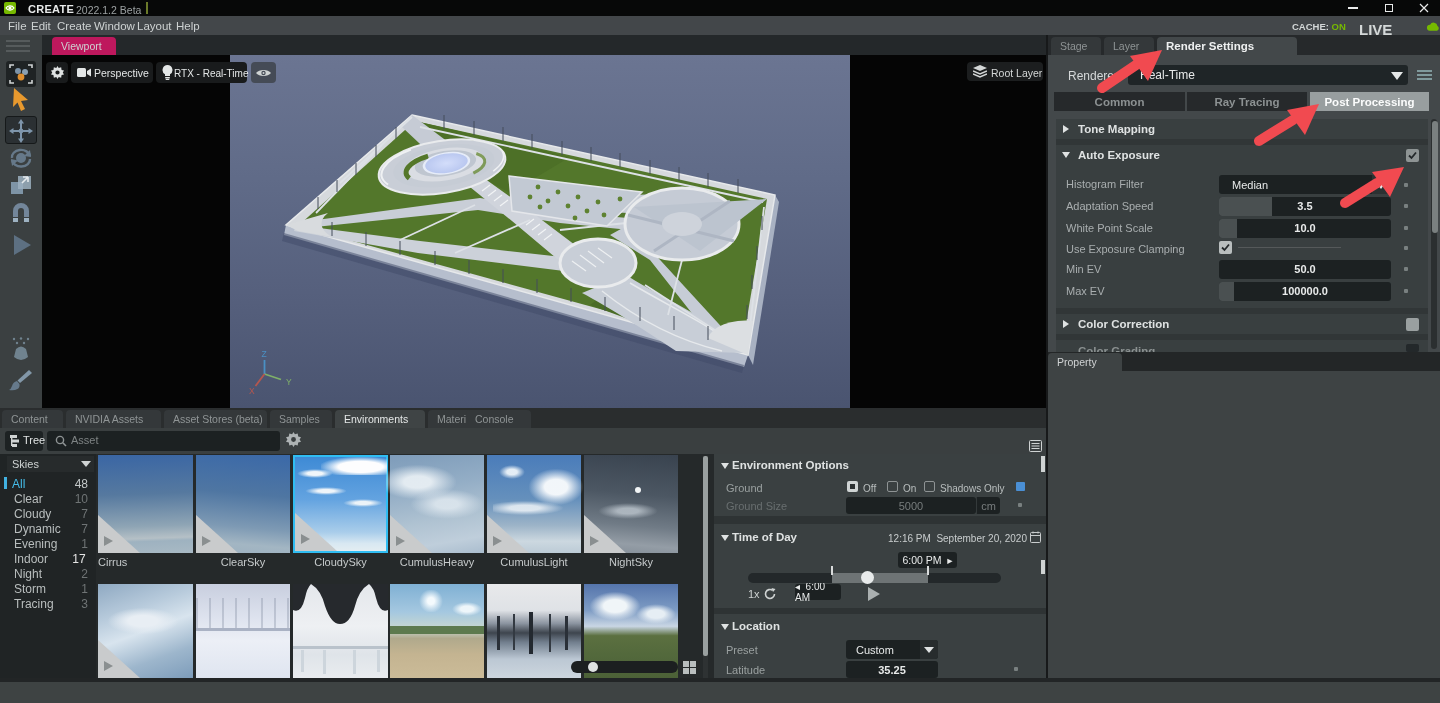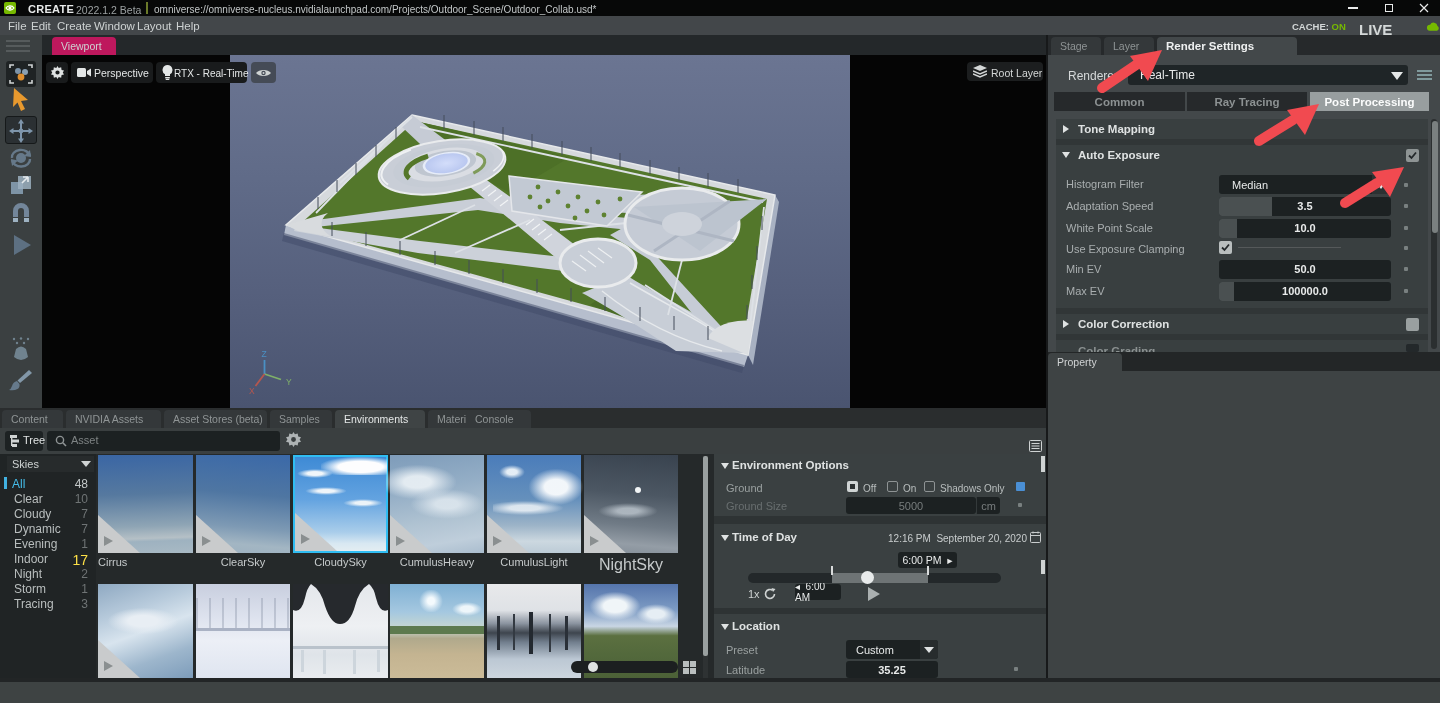--- a/index.html
+++ b/index.html
@@ -16,21 +16,20 @@
 
 <div class="abs" style="left:0;top:0;width:1440px;height:16px;background:#070808"></div>
 <div class="abs" style="left:4px;top:2px;width:12px;height:12px;background:#76b900;border-radius:2px"></div>
 <svg class="abs" style="left:4px;top:2px" width="12" height="12" viewBox="0 0 12 12">
       <path d="M2 6 C3.5 3.5 8 3 10 6 C8 9 3.5 8.5 2 6 Z" fill="none" stroke="#fff" stroke-width="1.2"></path>
       <circle cx="6" cy="6" r="1.6" fill="#fff"></circle>
     </svg>
 <div class="abs" style="left:28px;top:3px;font-size:11px;font-weight:bold;color:#e8eaea;letter-spacing:.3px">CREATE</div>
 <div class="abs" style="left:76px;top:3.5px;font-size:10.5px;color:#9ca1a2">2022.1.2 Beta</div>
 <div class="abs" style="left:146px;top:2px;width:2px;height:12px;background:#6b7a2a"></div>
-<div class="abs" style="left:154px;top:3.5px;font-size:10px;color:#c3c7c8">omniverse://omniverse-nucleus.nvidialaunchpad.com/Projects/Outdoor_Scene/Outdoor_Collab.usd*</div>
 <div class="abs" style="left:1348px;top:7px;width:10px;height:1.5px;background:#e8eaea"></div>
 <div class="abs" style="left:1385px;top:3.5px;width:8px;height:8px;border:1.3px solid #e8eaea"></div>
 <svg class="abs" style="left:1419px;top:3px" width="10" height="10" viewBox="0 0 10 10">
       <path d="M1 1 L9 9 M9 1 L1 9" stroke="#e8eaea" stroke-width="1.2"></path>
     </svg>
 
 <div class="abs" style="left:0;top:16px;width:1440px;height:19px;background:#43474a"></div>
 <div class="abs" style="left:8px;top:20px;font-size:11.5px;color:#ced2d2">File</div>
 <div class="abs" style="left:31px;top:20px;font-size:11.5px;color:#ced2d2">Edit</div>
 <div class="abs" style="left:57px;top:20px;font-size:11.5px;color:#ced2d2">Create</div>
@@ -350,21 +349,21 @@
 <div class="abs" style="left:70px;top:477px;width:18px;text-align:right;font-size:12px;color:#c3c8c8">48</div>
 <div class="abs" style="left:14px;top:492px;font-size:12px;color:#b9bebe">Clear</div>
 <div class="abs" style="left:70px;top:492px;width:18px;text-align:right;font-size:12px;color:#6f7475">10</div>
 <div class="abs" style="left:14px;top:507px;font-size:12px;color:#b9bebe">Cloudy</div>
 <div class="abs" style="left:70px;top:507px;width:18px;text-align:right;font-size:12px;color:#6f7475">7</div>
 <div class="abs" style="left:14px;top:522px;font-size:12px;color:#b9bebe">Dynamic</div>
 <div class="abs" style="left:70px;top:522px;width:18px;text-align:right;font-size:12px;color:#6f7475">7</div>
 <div class="abs" style="left:14px;top:537px;font-size:12px;color:#b9bebe">Evening</div>
 <div class="abs" style="left:70px;top:537px;width:18px;text-align:right;font-size:12px;color:#6f7475">1</div>
 <div class="abs" style="left:14px;top:552px;font-size:12px;color:#b9bebe">Indoor</div>
-<div class="abs" style="left:70px;top:552px;width:18px;text-align:right;font-size:14px;color:#fde047">17</div>
+<div class="abs" style="left:70px;top:552px;width:18px;text-align:center;font-size:12px;color:#e5e5e5">17</div>
 <div class="abs" style="left:14px;top:567px;font-size:12px;color:#b9bebe">Night</div>
 <div class="abs" style="left:70px;top:567px;width:18px;text-align:right;font-size:12px;color:#6f7475">2</div>
 <div class="abs" style="left:14px;top:582px;font-size:12px;color:#b9bebe">Storm</div>
 <div class="abs" style="left:70px;top:582px;width:18px;text-align:right;font-size:12px;color:#6f7475">1</div>
 <div class="abs" style="left:14px;top:597px;font-size:12px;color:#b9bebe">Tracing</div>
 <div class="abs" style="left:70px;top:597px;width:18px;text-align:right;font-size:12px;color:#6f7475">3</div>
 
 <div class="abs" style="left:98px;top:455px;width:95px;height:98px;background:linear-gradient(178deg,#3a66a4 0%,#56799f 40%,#8fa5b5 72%,#b5c0c6 84%,#9eb2c0 87%,#a8b9c4 100%)"></div>
 <div class="abs" style="left:196px;top:455px;width:94px;height:98px;background:linear-gradient(185deg,#3b69a8 0%,#4f76a2 40%,#7e9ab4 72%,#a3b6c3 88%,#9db1c0 100%)"></div>
 <div class="abs" style="left:293px;top:455px;width:95px;height:98px;border:2px solid #30bdf2;background:linear-gradient(180deg,#3e8ad5 0%,#63a3e0 45%,#a9cdea 80%,#d8e8f2 92%,#e3edf2 100%)">
@@ -385,21 +384,21 @@
 <div class="abs" style="left:584px;top:455px;width:94px;height:98px;background:linear-gradient(185deg,#39434f 0%,#4c5763 40%,#707b86 70%,#949da6 88%,#848e98 100%)">
   <div style="position:absolute;left:51px;top:32px;width:6px;height:6px;border-radius:50%;background:#f2f5f6"></div>
   <div style="position:absolute;left:14px;top:48px;width:60px;height:16px;background:radial-gradient(ellipse at 50% 50%,rgba(190,199,207,.8) 25%,rgba(255,255,255,0) 70%)"></div>
 </div>
 
 <div class="abs" style="left:98px;top:556px;width:95px;font-size:11px;color:#c6cacb">Cirrus</div>
 <div class="abs" style="left:196px;top:556px;width:94px;text-align:center;font-size:11px;color:#c6cacb">ClearSky</div>
 <div class="abs" style="left:293px;top:556px;width:95px;text-align:center;font-size:11px;color:#c6cacb">CloudySky</div>
 <div class="abs" style="left:390px;top:556px;width:94px;text-align:center;font-size:11px;color:#c6cacb">CumulusHeavy</div>
 <div class="abs" style="left:487px;top:556px;width:94px;text-align:center;font-size:11px;color:#c6cacb">CumulusLight</div>
-<div class="abs" style="left:584px;top:556px;width:94px;text-align:center;font-size:16px;color:#c6cacb">NightSky</div>
+<div class="abs" style="left:584px;top:556px;width:94px;text-align:center;font-size:11px;color:#c6cacb">NightSky</div>
 
 <div class="abs" style="left:98px;top:584px;width:95px;height:94px;background:linear-gradient(160deg,#8fa9c2 0%,#b8cbdc 30%,#d8e4ee 50%,#9db6cc 75%,#7d9cba 100%)">
   <div style="position:absolute;left:10px;top:24px;width:70px;height:26px;background:radial-gradient(ellipse at 50% 50%,#e8eef4 30%,rgba(255,255,255,0) 72%)"></div>
 </div>
 <div class="abs" style="left:196px;top:584px;width:94px;height:94px;background:linear-gradient(180deg,#c8cede 0%,#dde2ee 35%,#eceff6 60%,#dfe5f0 100%)">
   <div style="position:absolute;left:0;top:14px;width:94px;height:30px;background:repeating-linear-gradient(90deg,rgba(130,140,160,.35) 0 2px,rgba(255,255,255,0) 2px 13px)"></div>
   <div style="position:absolute;left:0;top:44px;width:94px;height:3px;background:#aab2c4"></div>
 </div>
 <div class="abs" style="left:293px;top:584px;width:95px;height:94px;background:linear-gradient(180deg,#e4e7eb 0%,#eef0f3 45%,#dfe4e9 75%,#e9ecef 100%)"></div>
 <svg class="abs" style="left:293px;top:584px" width="95" height="94" viewBox="0 0 95 94">

